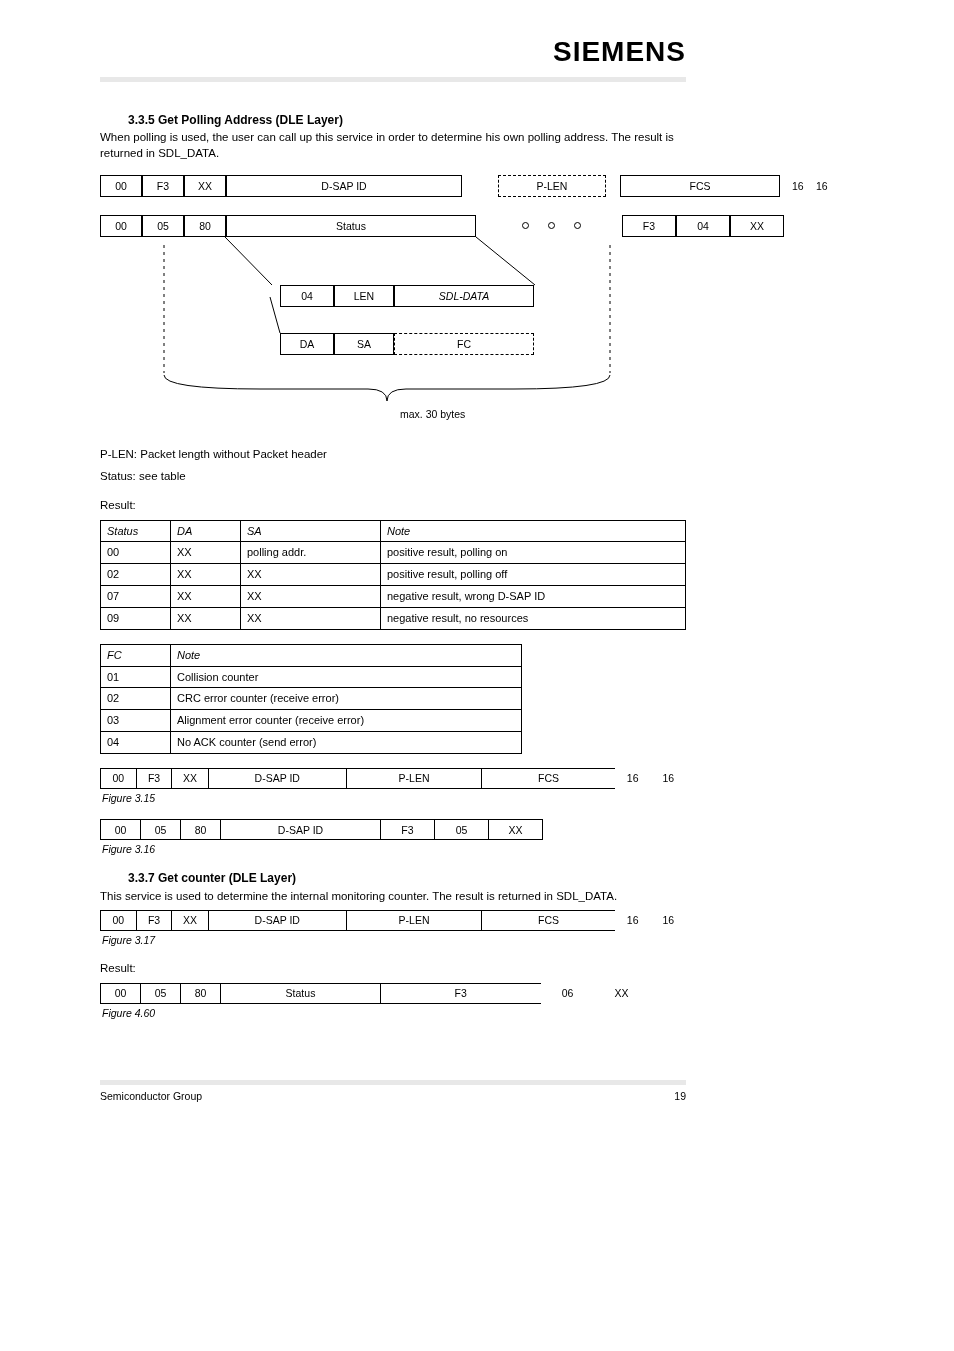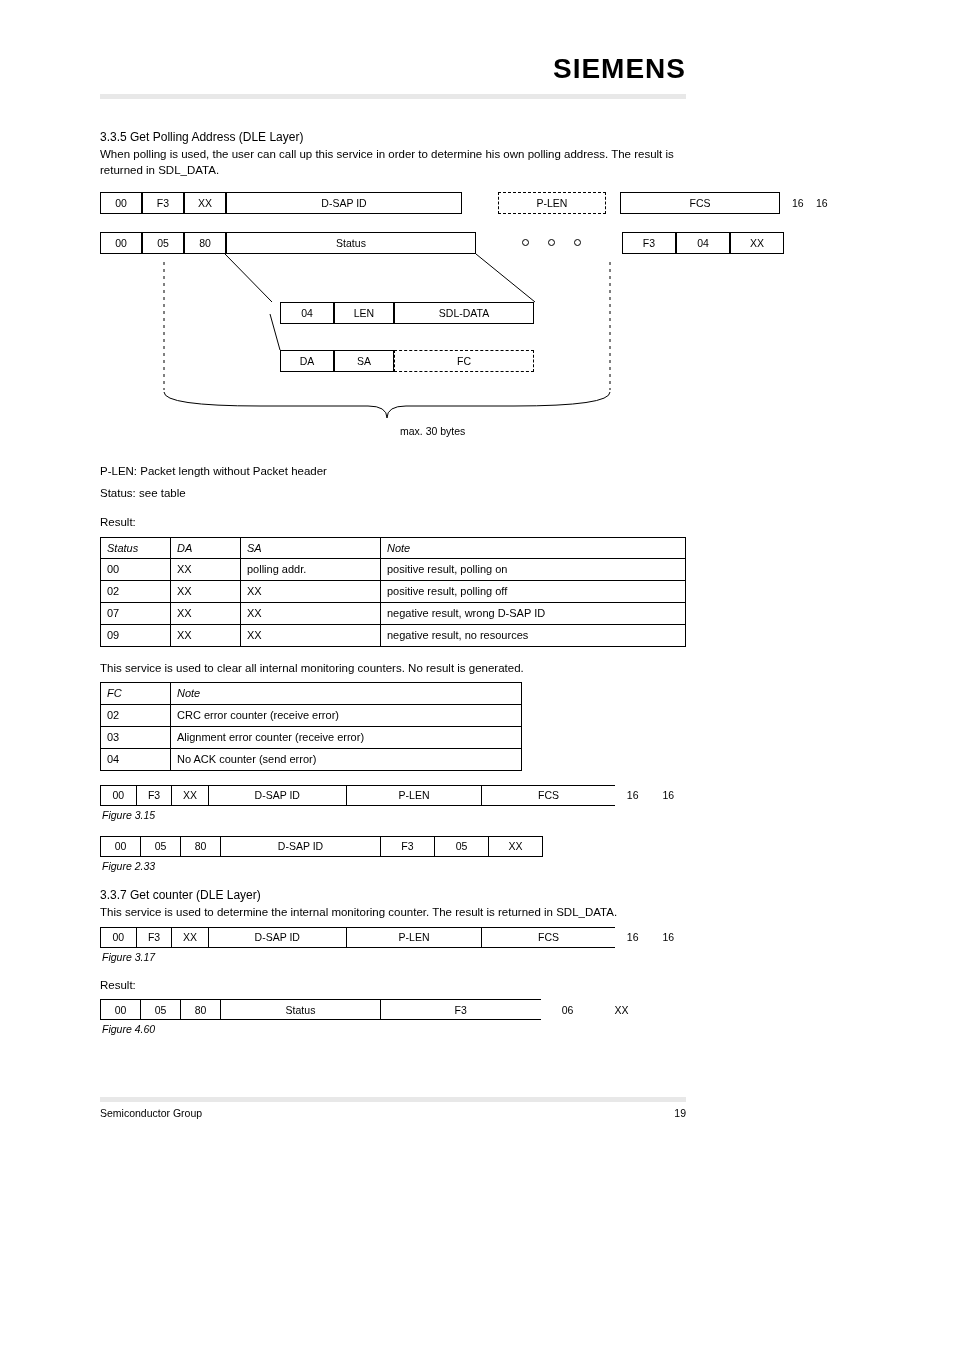--- a/index.html
+++ b/index.html
@@ -6,33 +6,33 @@
   body {
     margin: 0;
     background: #fff;
     font-family: Arial, Helvetica, sans-serif;
     color: #000;
     font-size: 11.5px;
     line-height: 1.35;
   }
   .page {
     width: 786px;
-    padding: 50px 100px 60px 100px;
+    padding: 33px 100px 60px 100px;
     position: relative;
   }
   .siemens {
     text-align: right;
     font-weight: 900;
     font-size: 28px;
     letter-spacing: 1px;
     padding-bottom: 6px;
   }
   .hr-top { border-top: 5px solid #e8e8e8; margin-bottom: 30px; }
   .hr-bot { border-top: 5px solid #e8e8e8; margin-top: 60px; margin-bottom: 4px; }
-  .section-title { font-weight: normal; margin-bottom: 2px; font-size: 12px; }
+  .section-title { font-weight: bold; margin-bottom: 2px; font-size: 12px; margin-left: 28px; }
   .para { margin-bottom: 6px; }
 
   
   .diagram {
     position: relative;
     height: 260px;
     margin: 14px 0 12px 0;
   }
   .dbox {
     position: absolute;
@@ -153,21 +153,21 @@
       <line x1="170" y1="122" x2="180" y2="158" stroke="#000"></line>
 
       <line x1="64" y1="70" x2="64" y2="198" stroke="#000" stroke-dasharray="3 4"></line>
       <line x1="510" y1="70" x2="510" y2="198" stroke="#000" stroke-dasharray="3 4"></line>
 
       <path d="M 64 200 Q 64 214 160 214 L 268 214 Q 287 214 287 226 Q 287 214 306 214 L 414 214 Q 510 214 510 200" fill="none" stroke="#000"></path>
     </svg>
 
     <div class="dbox" style="left:180px;top:110px;width:54px;height:22px;">04</div>
     <div class="dbox" style="left:234px;top:110px;width:60px;height:22px;">LEN</div>
-    <div class="dbox" style="left:294px;top:110px;width:140px;height:22px;">SDL-DATA</div>
+    <div class="dbox" style="left:294px;top:110px;width:140px;height:22px;font-style:italic;">SDL-DATA</div>
 
     <div class="dbox" style="left:180px;top:158px;width:54px;height:22px;">DA</div>
     <div class="dbox" style="left:234px;top:158px;width:60px;height:22px;">SA</div>
     <div class="dbox dashed" style="left:294px;top:158px;width:140px;height:22px;">FC</div>
 
     <div class="dtext" style="left:300px;top:232px;">max. 30 bytes</div>
   </div>
 
   <div class="para">P-LEN: Packet length without Packet header</div>
   <div class="para">Status: see table</div>
@@ -202,28 +202,31 @@
         </tr>
     <tr>
           <td class="c1">09</td>
           <td class="c2">XX</td>
           <td class="c3">XX</td>
           <td>negative result, no resources</td>
         </tr>
   </tbody>
     </table>
 
-  <div class="para">This service is used to clear all internal monitoring counters. No result is generated.</div>
 
   <table class="spec2">
     <tbody>
         <tr>
       <th class="c1">FC</th>
       <th>Note</th>
     </tr>
+    <tr>
+          <td class="c1">01</td>
+          <td>Collision counter</td>
+        </tr>
     <tr>
           <td class="c1">02</td>
           <td>CRC error counter (receive error)</td>
         </tr>
     <tr>
           <td class="c1">03</td>
           <td>Alignment error counter (receive error)</td>
         </tr>
     <tr>
           <td class="c1">04</td>
@@ -258,21 +261,21 @@
       <td class="s">05</td>
       <td class="s">80</td>
       <td class="w">D-SAP ID</td>
       <td class="m">F3</td>
       <td class="m">05</td>
       <td class="m">XX</td>
     </tr>
         </tbody>
       </table>
   </div>
-  <div class="caption">Figure 2.33</div>
+  <div class="caption">Figure 3.16</div>
 
   <div class="section-title">3.3.7 Get counter (DLE Layer)</div>
   <div class="para">This service is used to determine the internal monitoring counter. The result is returned in SDL_DATA.</div>
 
   <div class="rowdiag">
     <table>
         <tbody>
           <tr>
       <td class="s">00</td>
       <td class="s">F3</td>

